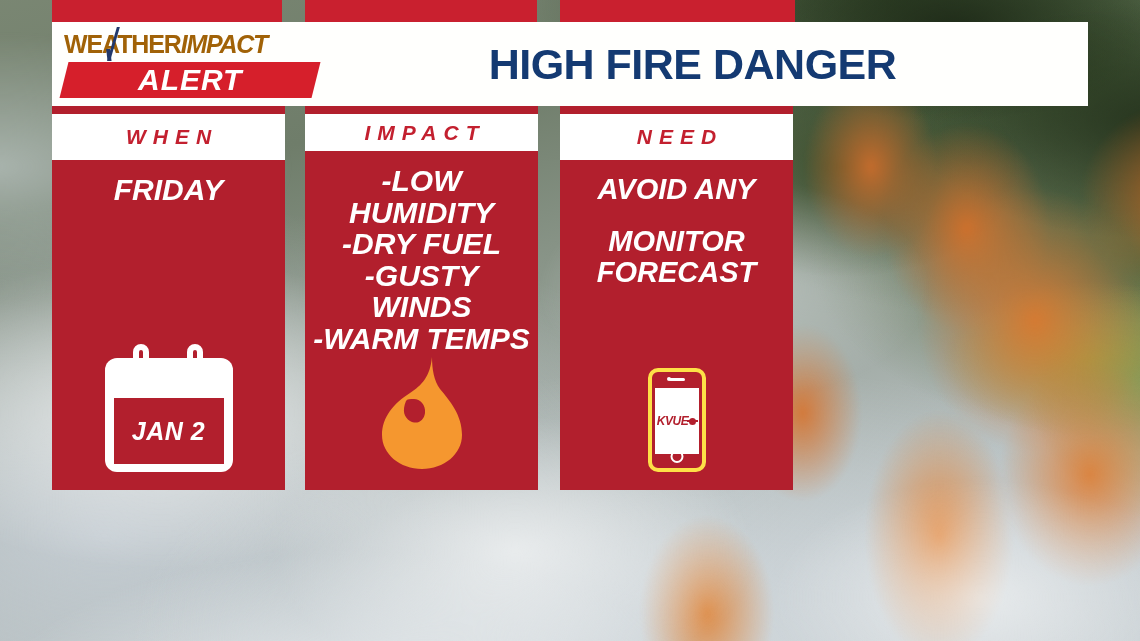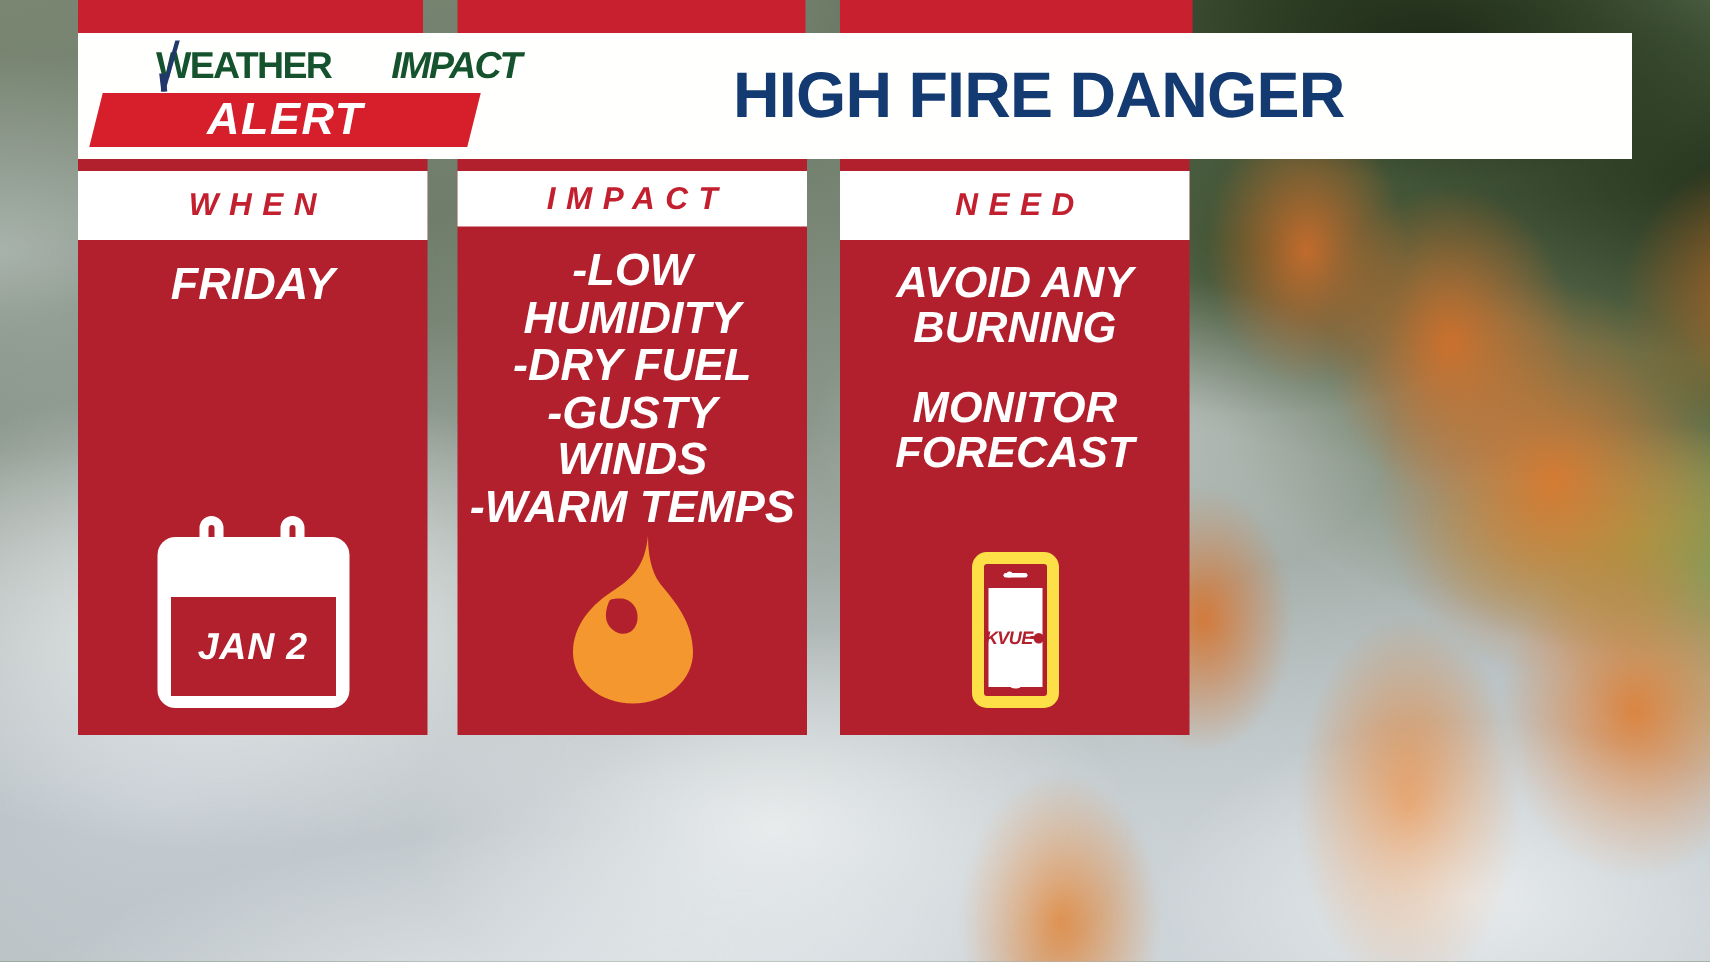--- a/index.html
+++ b/index.html
@@ -66,22 +66,22 @@
   #logo-block{
     width:265px; flex:0 0 265px;
     display:flex; flex-direction:column; justify-content:center;
     padding-left:12px;
   }
   .logo-line1{
     display:flex; align-items:baseline; gap:0px;
     position:relative; height:28px;
   }
   .lg-weather, .lg-impact{
-    color:#14532d; font-weight:bold; font-size:25px; letter-spacing:-1.1px;
-    line-height:28px; font-stretch:condensed;margin-left:40px;
+    color:#a16207; font-weight:bold; font-size:25px; letter-spacing:-1.1px;
+    line-height:28px; font-stretch:condensed;
   }
   .lg-impact{ font-style:italic; letter-spacing:-1.3px; }
   .bolt{
     position:absolute; left:48px; top:-3px; width:3px; height:34px;
     background:#22386b; transform:skewX(-16deg); z-index:3;
   }
   .bolt:after{
     content:""; position:absolute; left:-2px; top:22px; width:4px; height:12px;
     background:#22386b; transform:skewX(22deg);
   }
@@ -157,21 +157,21 @@
     display:flex; align-items:center; justify-content:center;
   }
   .cal-inner span{ color:#fff; font-size:25px; font-weight:bold; letter-spacing:.5px; }
 
   
   .flame-wrap{ width:110px; height:118px; display:flex; align-items:center; justify-content:center; }
 
   
   .phone{
     position:relative; width:58px; height:104px;
-    border:8px solid #fde047; border-radius:10px; background:transparent;
+    border:4px solid #fde047; border-radius:10px; background:transparent;
   }
   .phone-speaker{
     position:absolute; top:6px; left:50%; transform:translateX(-50%);
     width:16px; height:3px; background:#fff; border-radius:2px;
   }
   .phone-cam{
     position:absolute; top:5px; left:15px; width:4px; height:4px;
     background:#fff; border-radius:50%;
   }
   .phone-screen{
@@ -267,21 +267,20 @@
     </div>
   </div>
 </div>
 
 <div class="col" id="col-need">
   <div class="col-head">
     <span>NEED</span>
   </div>
   <div class="col-body" id="need-body">
     <span class="line">AVOID ANY</span>
-    <span class="line">BURNING</span>
     <span class="spacer"></span>
     <span class="line">MONITOR</span>
     <span class="line">FORECAST</span>
   </div>
   <div class="icon-wrap">
     <div class="phone">
       <span class="phone-cam"></span>
       <span class="phone-speaker"></span>
       <div class="phone-screen">
         <span class="kvue">

